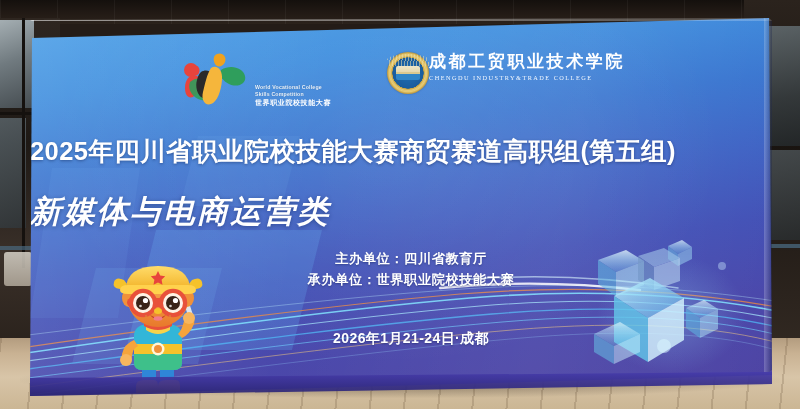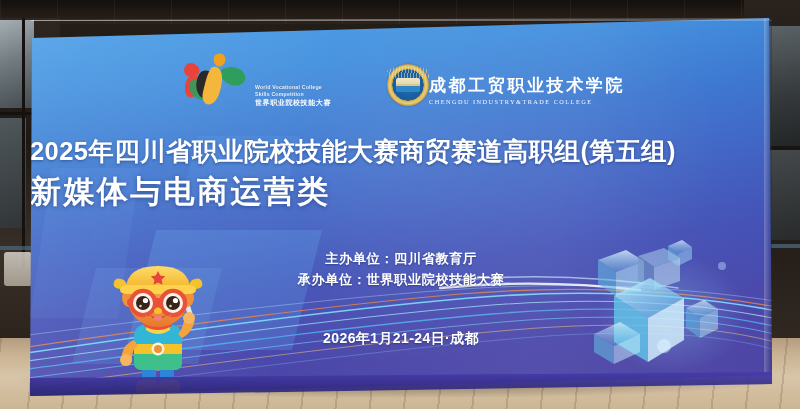--- a/index.html
+++ b/index.html
@@ -74,21 +74,21 @@
 
   
   .logos{position:absolute;left:0;top:26px;width:742px;height:70px;
     display:flex;align-items:center;justify-content:center;gap:56px;}
   .logo-wvcsc{display:flex;align-items:flex-end;gap:4px;height:62px;}
   .wv-mark{width:74px;height:62px;position:relative;}
   .wv-text{display:flex;flex-direction:column;justify-content:flex-end;padding-bottom:3px;}
   .wv-en{font-size:5.2px;line-height:6.4px;color:#eaf4ff;letter-spacing:.2px;font-weight:700;
     text-shadow:0 0 1px rgba(0,0,0,.25);}
   .wv-cn{font-size:7px;line-height:9px;color:#ffffff;font-weight:700;letter-spacing:.6px;margin-top:1px;}
-  .logo-cditc{display:flex;align-items:flex-end;height:54px;}
+  .logo-cditc{display:flex;align-items:flex-start;height:54px;}
   .emblem{width:42px;height:42px;border-radius:50%;position:relative;
     background:radial-gradient(circle at 50% 50%,#1f6fb5 0%,#1a5c9c 52%,#c9a441 53%,#e8cc72 63%,#b3892e 72%,#1a5c9c 74%,#17558f 100%);
     box-shadow:0 0 2px rgba(0,0,0,.25);}
   .emblem-ring{position:absolute;left:3px;top:3px;right:3px;bottom:3px;border-radius:50%;
     border:1px solid rgba(230,205,130,.85);}
   .emblem-core{position:absolute;left:9px;top:14px;width:24px;height:14px;border-radius:2px;
     background:linear-gradient(180deg,#f0e7c8 0%,#e5d9ae 42%,#2f86c8 44%,#2f86c8 100%);}
   .emblem-core:after{content:"";position:absolute;left:0;top:6px;width:24px;height:2px;background:#d9c98f;}
   .emblem-txt{position:absolute;left:0;top:2px;width:42px;height:12px;border-radius:50% 50% 0 0;
     background:repeating-linear-gradient(95deg,rgba(240,225,170,.55) 0 1px,rgba(0,0,0,0) 1px 3px);}
@@ -96,24 +96,24 @@
   .cd-cn{font-size:17px;line-height:20px;color:#ffffff;font-weight:700;letter-spacing:2.6px;
     font-family:"Liberation Serif","DejaVu Serif",serif;}
   .cd-en{font-size:6.3px;line-height:9px;color:#f2f8ff;letter-spacing:1.45px;font-weight:400;
     font-family:"Liberation Serif","DejaVu Serif",serif;margin-top:1px;}
 
   
   .headline{position:absolute;left:0;top:116px;width:742px;text-align:left;}
   .h-main{font-size:25.5px;line-height:34px;font-weight:700;color:#ffffff;letter-spacing:.4px;
     text-shadow:0 1px 3px rgba(14,30,80,.45);}
   .h-sub{font-size:31px;line-height:46px;font-weight:700;color:#ffffff;letter-spacing:2.4px;
-    text-shadow:0 1px 4px rgba(14,30,80,.45);margin-top:1px;}
-
-  
-  .orgs{position:absolute;left:0;top:230px;width:742px;text-align:center;}
+    text-shadow:0 1px 4px rgba(14,30,80,.45);margin-top:21px;font-style:italic;}
+
+  
+  .orgs{position:absolute;left:0;top:230px;width:742px;text-align:center;padding-left:10px;}
   .org-line{font-size:13.2px;line-height:21px;color:#ffffff;font-weight:600;letter-spacing:.6px;
     text-shadow:0 1px 2px rgba(10,24,70,.4);}
   .date-line{font-size:14px;line-height:20px;color:#ffffff;font-weight:700;letter-spacing:.4px;
     margin-top:38px;text-shadow:0 1px 2px rgba(10,24,70,.4);}
 
   
   .mascot{position:absolute;left:66px;top:240px;width:120px;height:142px;}
   .mascot svg{position:absolute;inset:0;}
   .mascot-shadow{position:absolute;left:74px;top:366px;width:104px;height:14px;
     background:radial-gradient(ellipse at 50% 50%,rgba(20,30,90,.35) 0%,rgba(20,30,90,0) 70%);}

